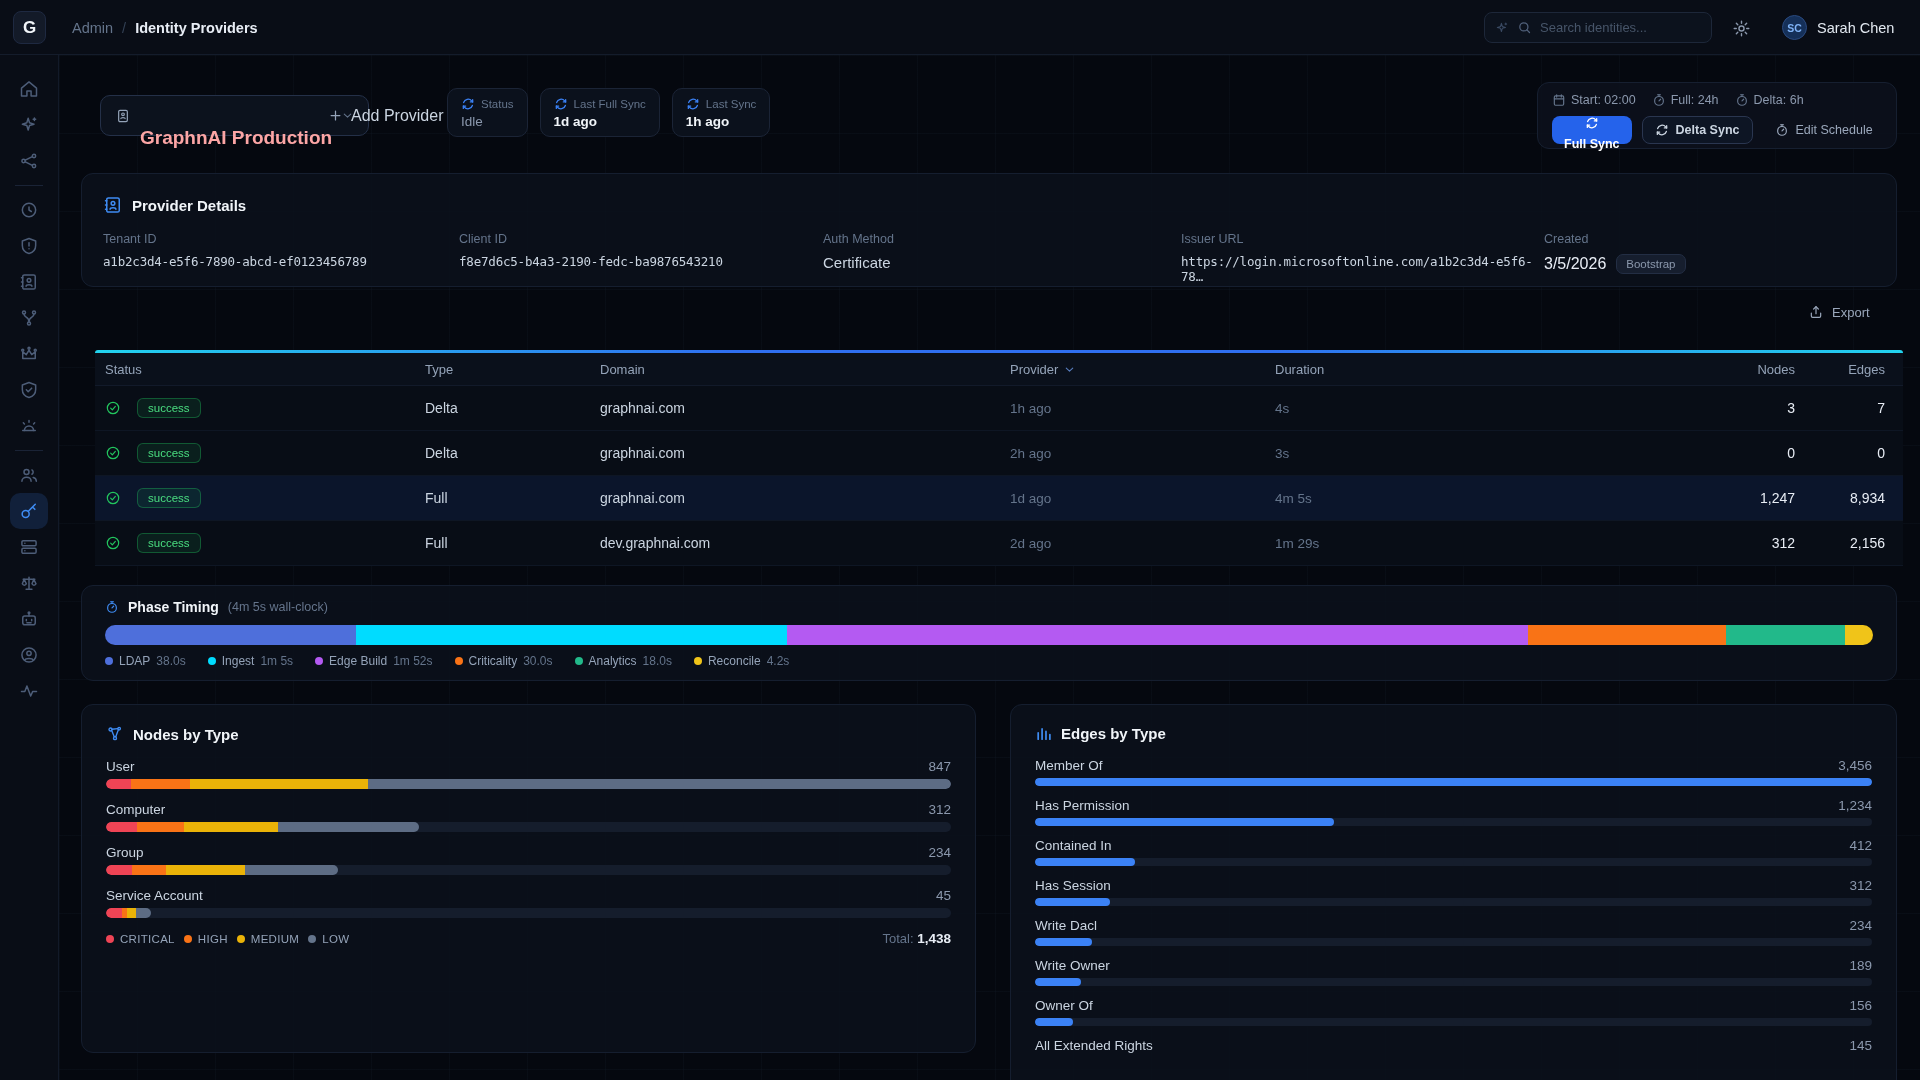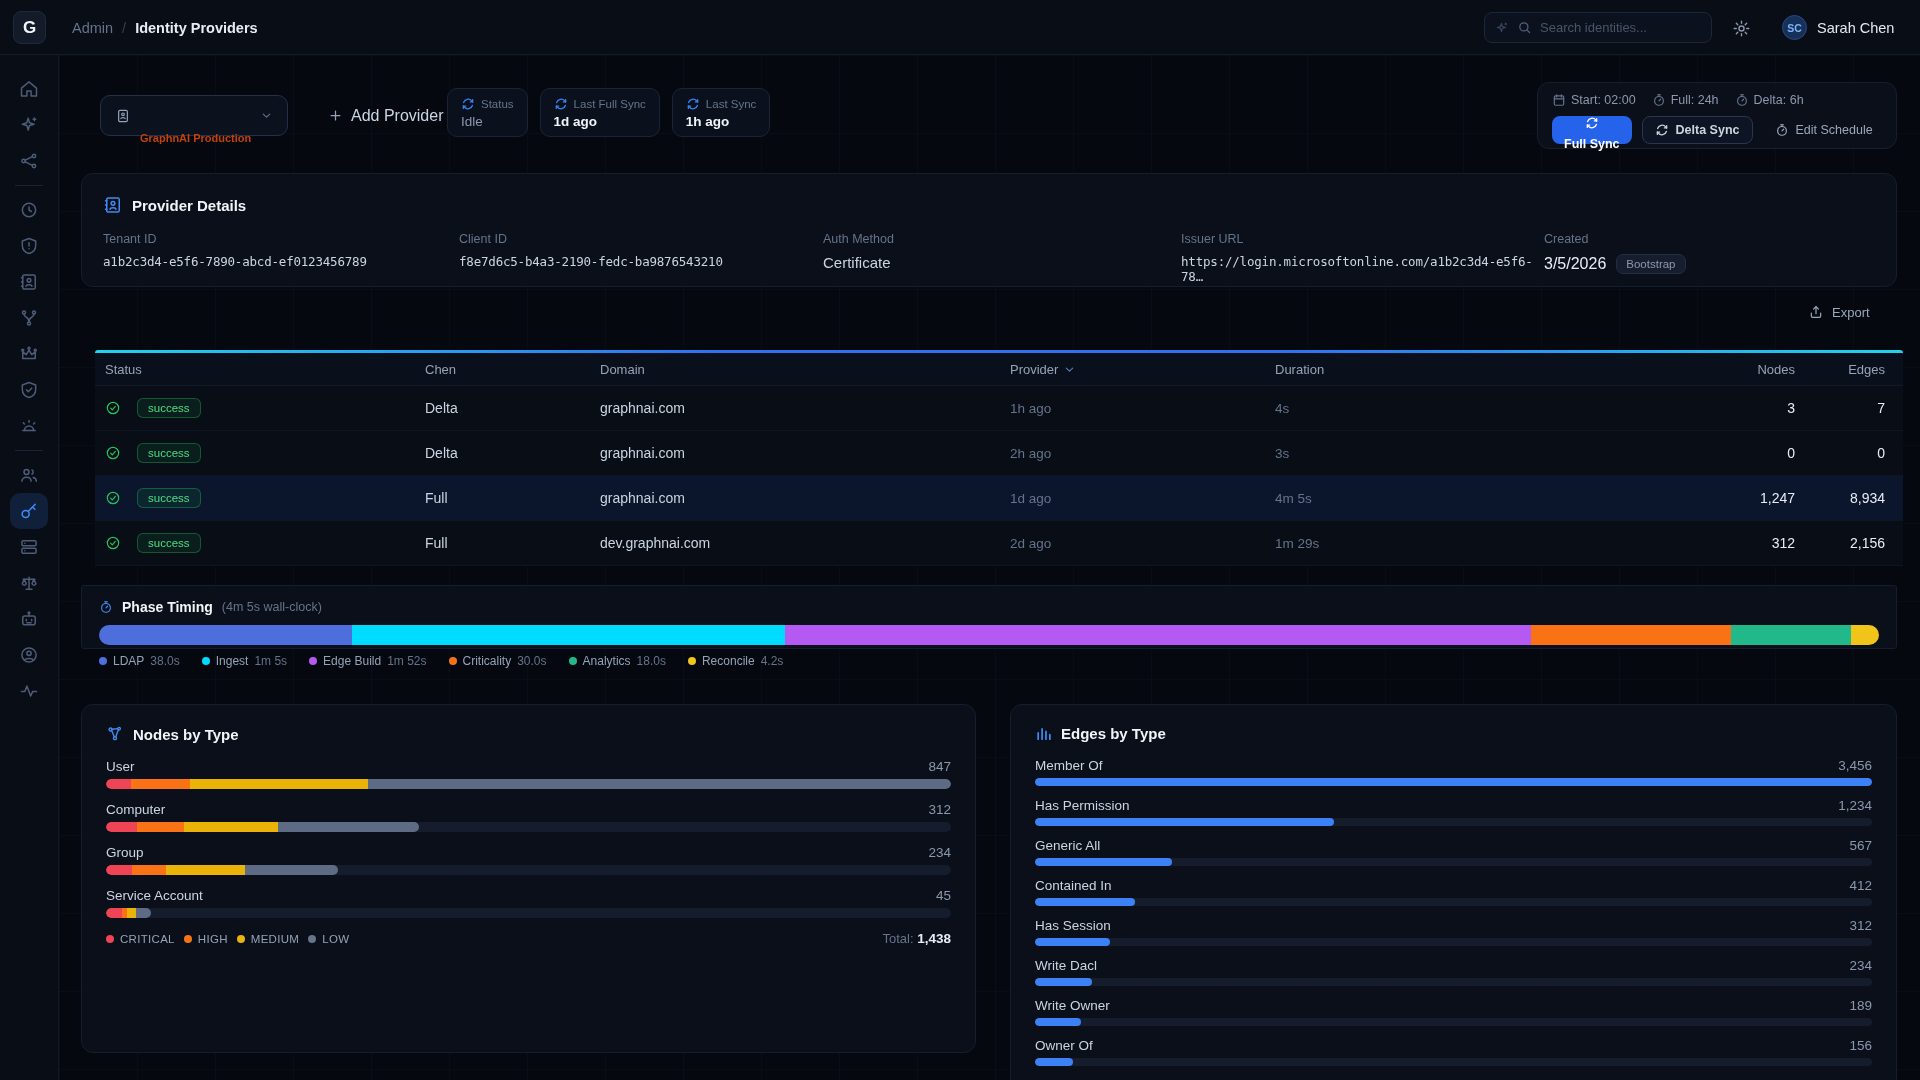--- a/index.html
+++ b/index.html
@@ -28,21 +28,21 @@
   
   .sidebar { position:absolute; left:0; top:55px; width:59px; height:1025px; background:#090d16; border-right:1px solid #121a29; z-index:4; display:flex; flex-direction:column; align-items:center; padding-top:16px; }
   .side-icon { width:38px; height:36px; display:flex; align-items:center; justify-content:center; color:#4d5d78; cursor:pointer; border-radius:10px; }
   .side-icon.active { color:#3f8cf3; background:#11203a; box-shadow:0 0 0 1px #1b3songs0; }
   .side-icon.active { box-shadow:none; }
   .side-div { width:28px; height:1px; background:#1a2336; margin:6px 0; }
   .side-bottom { position:absolute; left:0; bottom:10px; width:59px; display:flex; justify-content:center; color:#3b4961; }
 
   
   .provider-select { position:absolute; left:100px; top:95px; height:41px; border-radius:10px; background:#0c121d; border:1px solid #243048; display:flex; align-items:center; gap:9px; padding:0 14px; cursor:pointer; }
-  .provider-select .lbl { color:#c2410c; font-size:11px; font-weight:bold;margin-top:44px; }
+  .provider-select .lbl { color:#fca5a5; font-size:19px; font-weight:bold;margin-top:44px; }
   .add-provider { position:absolute; left:318px; top:95px; height:41px; display:flex; align-items:center; gap:8px; color:#cbd5e1; font-size:16px; cursor:pointer; padding:0 10px; }
   .chip-row { position:absolute; left:447px; top:88px; display:flex; gap:12px; }
   .chip { border-radius:10px; border:1px solid #1b2436; background:#0b111c; padding:8px 13px 7px; min-width:74px; }
   .chip .c-top { display:flex; align-items:center; gap:6px; color:#64748b; font-size:11.5px; margin-bottom:3px; }
   .chip .c-val { color:#f1f5f9; font-size:13.5px; font-weight:bold; }
   .chip .c-val.dim { color:#8b98ad; font-weight:normal; }
 
   .sched-card { position:absolute; left:1537px; top:82px; width:360px; height:67px; border-radius:12px; background:#0c121dcc; border:1px solid #161f30; padding:10px 14px; }
   .sched-info { display:flex; align-items:center; gap:16px; color:#8b98ad; font-size:12.5px; margin-bottom:9px; }
   .sched-info .s-item { display:flex; align-items:center; gap:5px; }
@@ -72,21 +72,21 @@
   .t-cell-num { justify-self:end; color:#e8edf5; font-size:14px; }
   .t-type { color:#cbd5e1; font-size:14px; }
   .t-domain { color:#cbd5e1; font-size:14px; }
   .t-dim { color:#64748b; font-size:13.5px; }
   .t-row.hl { background:rgba(37,99,235,0.10); }
   .status-cell { display:flex; align-items:center; gap:16px; }
   .badge-success { color:#4ade80; background:rgba(34,197,94,0.10); border:1px solid rgba(34,197,94,0.35); font-size:11.5px; padding:3px 10px; border-radius:6px; }
   .sort-wrap { display:flex; align-items:center; gap:5px; cursor:pointer; }
 
   
-  .phase-panel { position:absolute; left:81px; top:585px; width:1816px; height:64px; border-radius:3px; background:#0b111ccc; border:1px solid #151e2f; padding:13px 17px 0; }
+  .phase-panel { position:absolute; left:81px; top:585px; width:1816px; height:96px; border-radius:12px; background:#0b111ccc; border:1px solid #151e2f; padding:13px 23px 0; }
   .phase-title-row { display:flex; align-items:center; gap:9px; margin-bottom:10px; }
   .phase-title { color:#f1f5f9; font-size:14px; font-weight:bold; }
   .phase-sub { color:#64748b; font-size:12.5px; }
   .phase-bar { display:flex; height:20px; border-radius:10px; overflow:hidden; margin-bottom:9px; }
   .phase-legend { display:flex; align-items:center; gap:22px; font-size:12px; }
   .pl-item { display:flex; align-items:center; gap:6px; }
   .pl-dot { width:8px; height:8px; border-radius:50%; }
   .pl-name { color:#94a3b8; }
   .pl-val { color:#64748b; }
 
@@ -518,21 +518,21 @@
           </svg>
         </span>
       </span>
     <span>Export</span>
   </div>
 
   <div class="synctable">
     <div class="t-topborder"></div>
     <div id="table-head" class="t-row t-head">
         <div>Status</div>
-        <div>Chen</div>
+        <div>Type</div>
         <div>Domain</div>
         <div class="sort-wrap">
           <span>Provider</span>
           <span style="color: rgb(90, 127, 192); display: flex; align-items: center;">
             <svg width="13" height="13" viewBox="0 0 24 24" fill="none" stroke="currentColor" stroke-width="2" stroke-linecap="round" stroke-linejoin="round">
               <path d="M6 9.5 L12 15 L18 9.5"></path>
             </svg>
           </span>
         </div>
         <div>Duration</div>
@@ -786,29 +786,20 @@
           <div class="bar-lblrow">
             <span class="bar-name">Has Permission</span>
 <span class="bar-val">1,234</span>
           </div>
 <div class="bar-track thin">
             <div class="bar-fill" style="width:35.7%;background:#3b82f6;border-radius:4px"></div>
           </div>
         </div>
         <div class="bar-row" style="margin-bottom: 12px;">
           <div class="bar-lblrow">
-            <span class="bar-name">Generic All</span>
-<span class="bar-val">567</span>
-          </div>
-<div class="bar-track thin">
-            <div class="bar-fill" style="width:16.4%;background:#3b82f6;border-radius:4px"></div>
-          </div>
-        </div>
-        <div class="bar-row" style="margin-bottom: 12px;">
-          <div class="bar-lblrow">
             <span class="bar-name">Contained In</span>
 <span class="bar-val">412</span>
           </div>
 <div class="bar-track thin">
             <div class="bar-fill" style="width:11.9%;background:#3b82f6;border-radius:4px"></div>
           </div>
         </div>
         <div class="bar-row" style="margin-bottom: 12px;">
           <div class="bar-lblrow">
             <span class="bar-name">Has Session</span>

